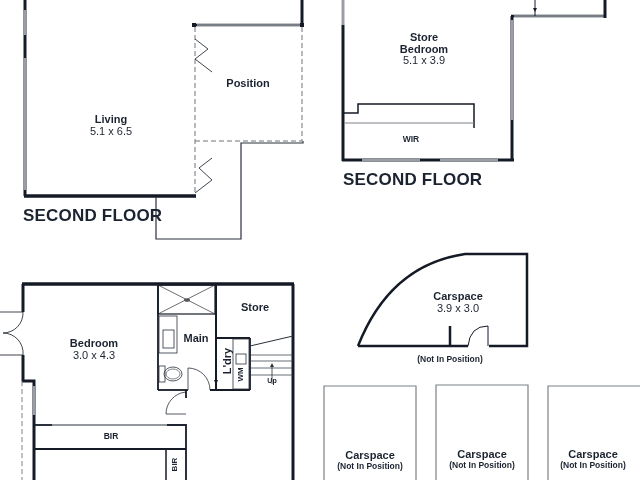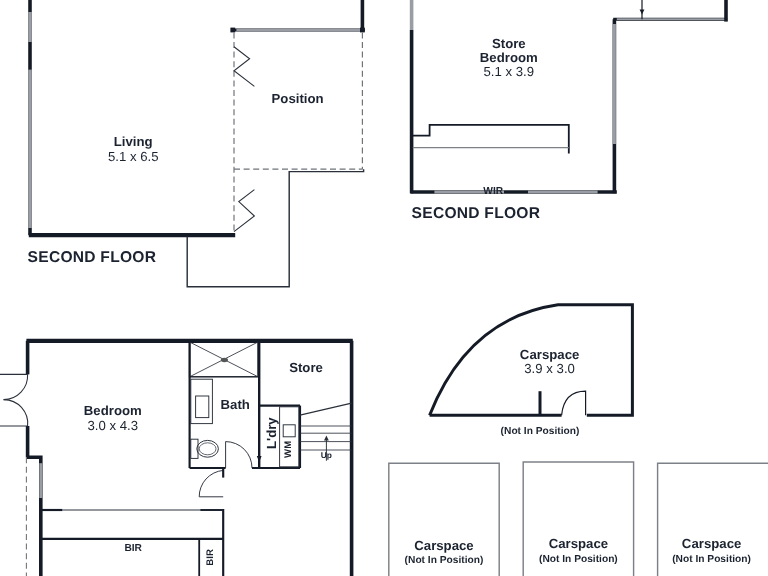--- a/index.html
+++ b/index.html
@@ -2,22 +2,22 @@
 <html><head>
   <meta charset="utf-8">
   <style>
     html, body { margin: 0; padding: 0; background: #ffffff; }
     body { width: 640px; height: 480px; position: relative; overflow: hidden;
            font-family: "Liberation Sans", "DejaVu Sans", sans-serif; color: #1c2330; }
     svg#plan { position: absolute; left: 0; top: 0; }
     .lbl { position: absolute; text-align: center; line-height: 1.05; white-space: nowrap; transform: translateX(-50%); }
     .room-name { font-weight: bold; font-size: 11px; display: block; }
     .room-dim { font-size: 11px; display: block; text-align: center; }
-    .small { font-weight: bold; font-size: 8.5px; margin-top: 20px; }
-    .floor { position: absolute; font-weight: bold; font-size: 13px; letter-spacing: 0.2px; white-space: nowrap; }
+    .small { font-weight: bold; font-size: 8.5px; }
+    .floor { position: absolute; font-weight: bold; font-size: 17px; letter-spacing: 0.2px; white-space: nowrap; }
     .nip { font-weight: bold; font-size: 8.5px; display: block; }
     .vert { position: absolute; transform: rotate(-90deg); transform-origin: center; font-weight: bold; white-space: nowrap; }
   </style>
 </head>
 <body>
 
 <svg id="plan" width="640" height="480" viewBox="0 0 640 480">
 
   <g>
 
@@ -149,21 +149,21 @@
   <span class="room-dim">5.1 x 3.9</span>
 </div>
 <div class="lbl small" style="left:411px; top:135px;">WIR</div>
 <div class="floor" style="left:343px; top:170px;">SECOND FLOOR</div>
 
 <div class="lbl" style="left:94px; top:338px;">
   <span class="room-name">Bedroom</span>
   <span class="room-dim">3.0 x 4.3</span>
 </div>
 <div class="lbl" style="left:196px; top:333px;">
-  <span class="room-name">Bath</span>
+  <span class="room-name">Main</span>
 </div>
 <div class="lbl" style="left:255px; top:302px;">
   <span class="room-name">Store</span>
 </div>
 <div class="vert" style="left:214px; top:355px; font-size:11px;">L'dry</div>
 <div class="vert" style="left:233px; top:370px; font-size:8px;">WM</div>
 <div class="lbl" style="left:272px; top:377px; font-size:7px; font-weight:bold;">Up</div>
 <div class="lbl small" style="left:111px; top:432px;">BIR</div>
 <div class="vert" style="left:168px; top:460px; font-size:8px;">BIR</div>
 

